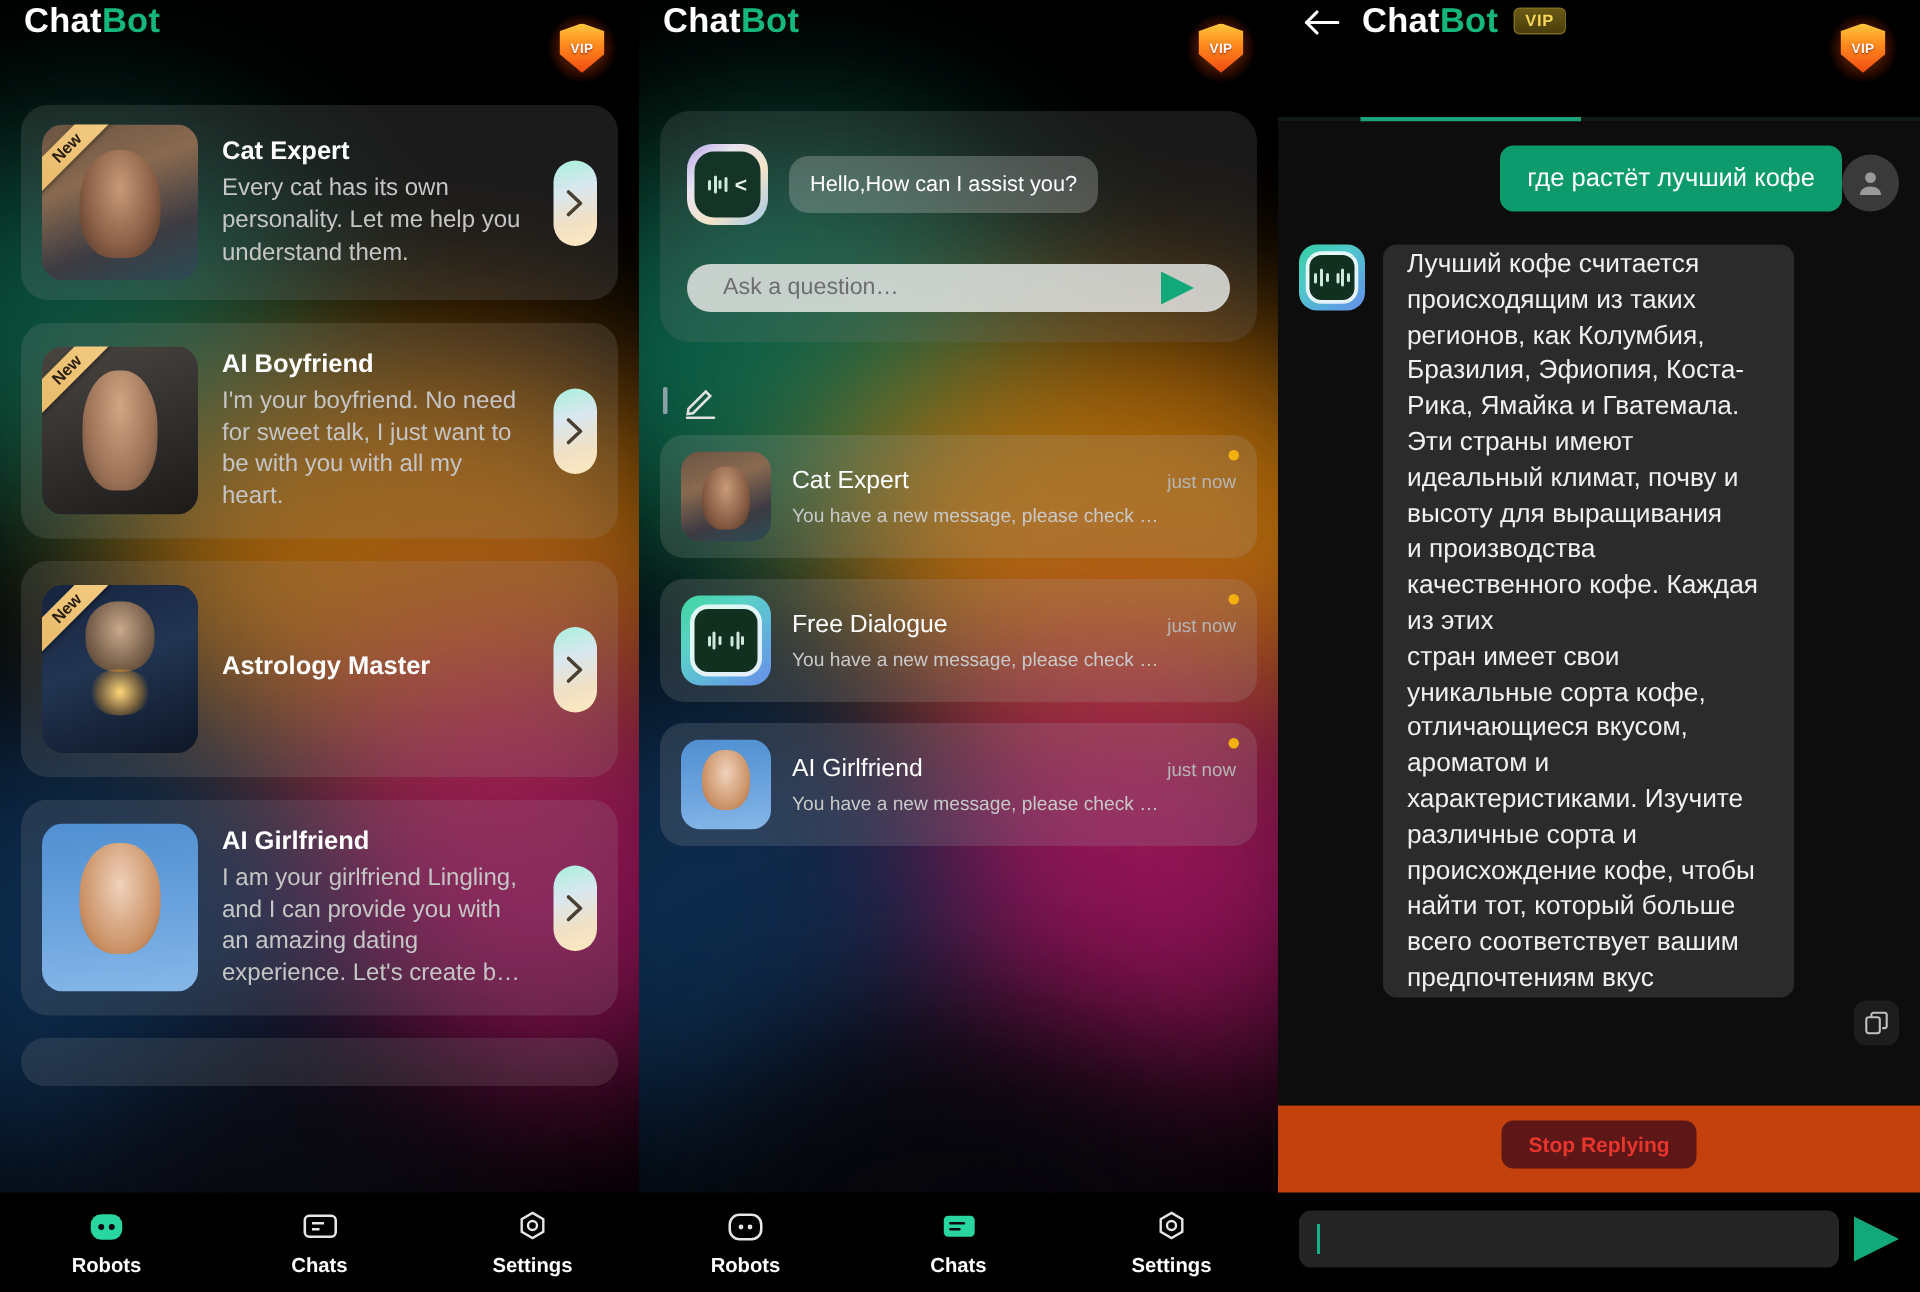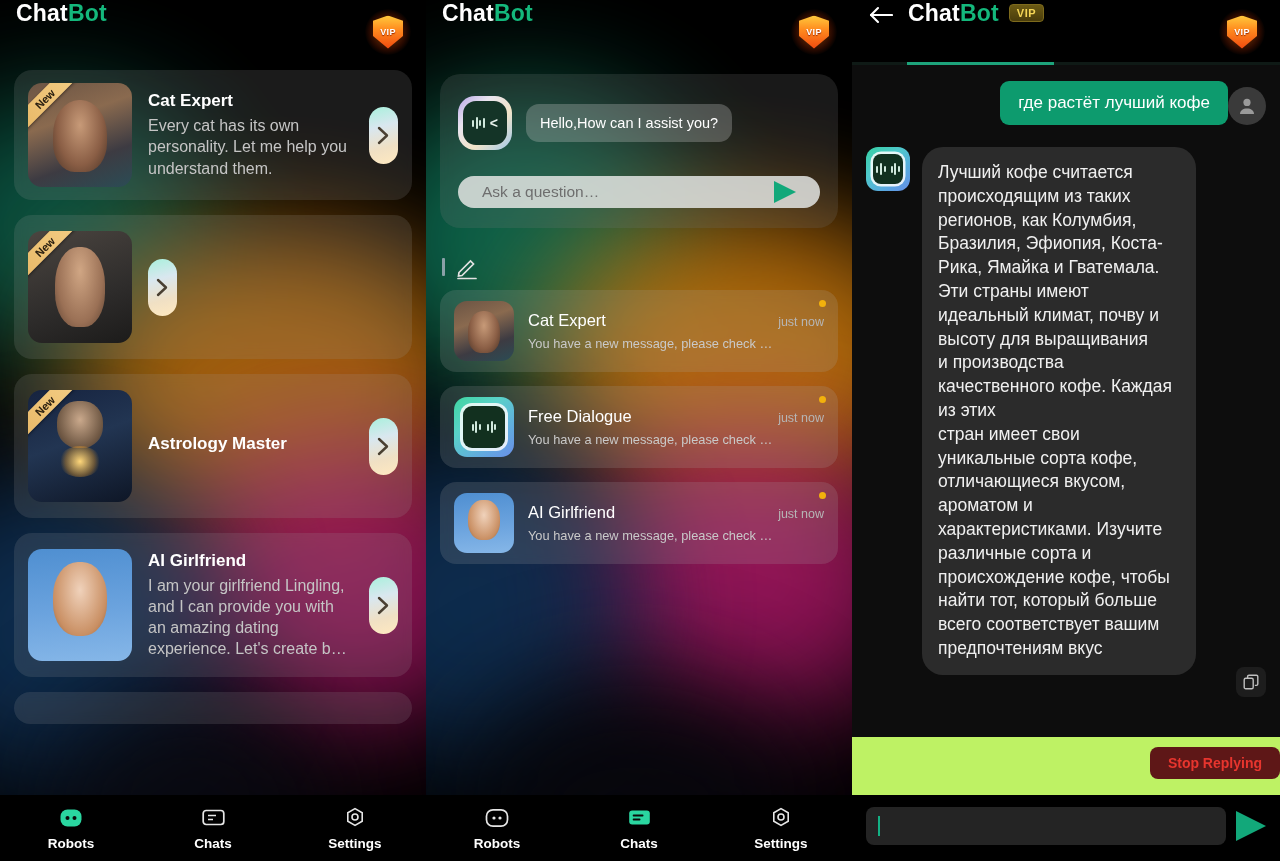--- a/index.html
+++ b/index.html
@@ -44,21 +44,21 @@
 
   
   .hdr {
     position: relative; z-index: 5;
     height: 66px; display: flex; align-items: flex-start;
     padding: 0 16px;
   }
   .brand { font-size: 23px; font-weight: bold; letter-spacing: .2px; }
   .brand .w { color: #fff; }
   .brand .g { color: #14b87c; }
-  .hdr.p3hdr { height: 62px; padding-left: 14px; gap: 12px; }
+  .hdr.p3hdr { height: 78px; padding-left: 14px; gap: 12px; }
   .backarrow {
     width: 30px; height: 30px; display: flex; align-items: center; justify-content: center;
     color: #fff; cursor: pointer;
   }
   .vip-tag {
     display: inline-block; margin-left: 10px; vertical-align: 4px;
     background: linear-gradient(180deg,#6b5a14,#4a3d0c);
     color: #f5d657; font-size: 11px; font-weight: bold;
     padding: 2px 7px 2px 7px; border-radius: 4px; letter-spacing: .5px;
     border: 1px solid #7d6a1c;
@@ -241,28 +241,28 @@
     background: linear-gradient(140deg,#35d0a2 0%, #4fc8cc 38%, #5aa2e2 78%, #6a8fe8 100%);
     display: flex; align-items: center; justify-content: center; padding: 7px;
   }
   .bavatar .inner {
     width: 100%; height: 100%; border-radius: 8px; background: #11301f;
     display: flex; align-items: center; justify-content: center; gap: 5px;
     box-shadow: 0 0 0 2.5px rgba(255,255,255,.85);
   }
   .bub-bot {
     background: #2b2b2b; color: #f0f0f0; font-size: 17.5px; line-height: 1.36;
-    padding: 14px 16px; border-radius: 21px; max-width: 274px; white-space: pre-line;
+    padding: 1px 16px; border-radius: 9px; max-width: 274px; white-space: pre-line;
   }
   .copybtn {
     position: absolute; right: 14px; bottom: 40px;
     width: 30px; height: 30px; border-radius: 8px; background: #1d1d1d;
     display: flex; align-items: center; justify-content: center; cursor: pointer;
   }
-  .stopwrap { position: relative; background: #bef264; text-align: right; padding: 10px 0 16px 0; }
+  .stopwrap { position: relative; background: #c2410c; text-align: center; padding: 10px 0 16px 0; }
   .stopbtn {
     display: inline-block; background: #5e1717; color: #e8352e;
     font-size: 14px; font-weight: bold; padding: 8px 18px; border-radius: 8px; cursor: pointer;
   }
   .inputbar {
     background: #000; display: flex; align-items: center; gap: 10px;
     padding: 12px 14px 16px 14px;
   }
   .inputbox {
     flex: 1 1 auto; height: 38px; background: #242424; border-radius: 8px;
@@ -325,20 +325,24 @@
           <svg width="13" height="19" viewBox="0 0 13 19" fill="none">
               <path d="M2 2 L10 9.5 L2 17" stroke-width="2.4" stroke-linecap="round" stroke-linejoin="round"></path>
             </svg>
         </div>
       </div>
 
       <div class="rcard tall">
         <div class="thumb h112">
           <div class="ph ph-boy"></div>
           <div class="ribbon">New</div>
+        </div>
+        <div class="rinfo">
+          <div class="rname">AI Boyfriend</div>
+          <div class="rdesc">I'm your boyfriend. No need for sweet talk, I just want to be with you with all my heart.</div>
         </div>
         <div class="chev">
           <svg width="13" height="19" viewBox="0 0 13 19" fill="none">
               <path d="M2 2 L10 9.5 L2 17" stroke-width="2.4" stroke-linecap="round" stroke-linejoin="round"></path>
             </svg>
         </div>
       </div>
 
       <div class="rcard tall">
         <div class="thumb h112">

